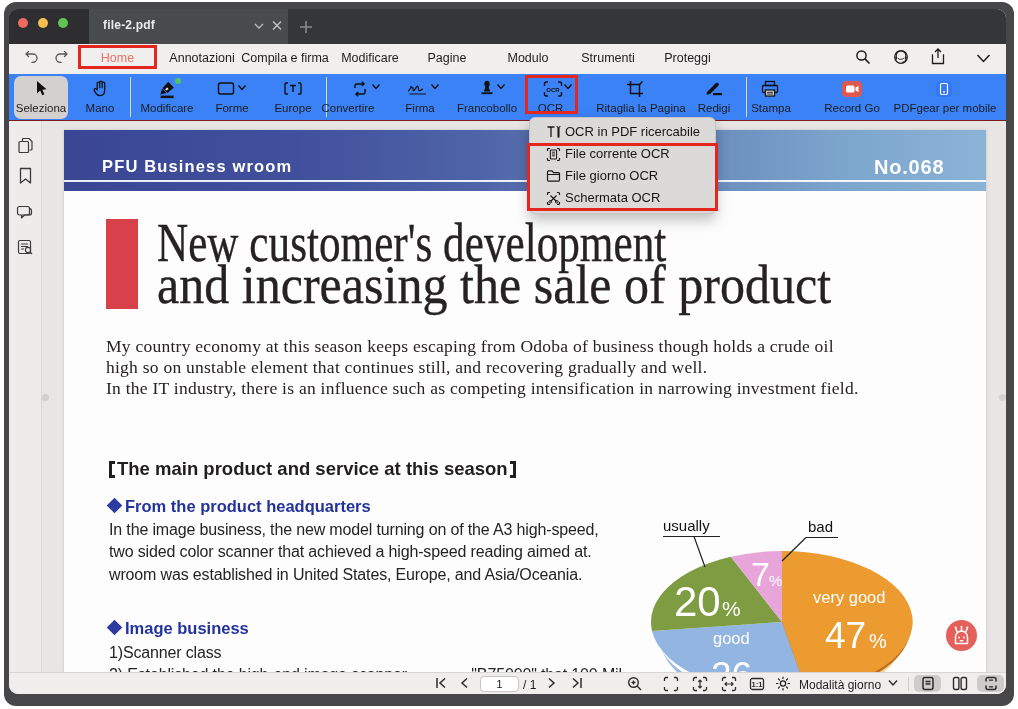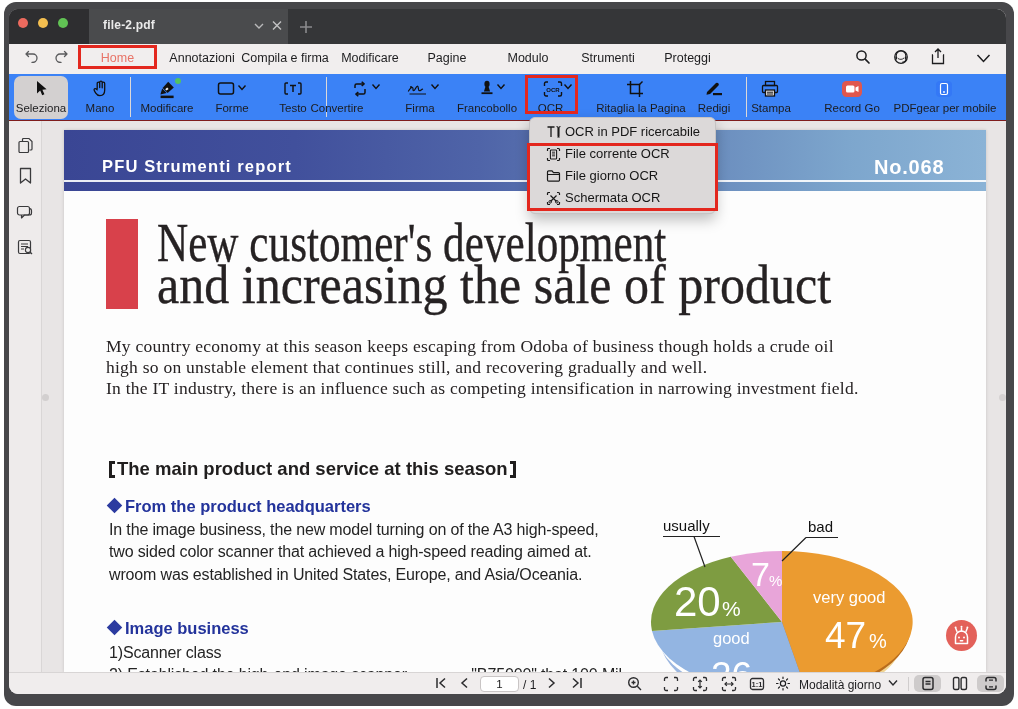--- a/index.html
+++ b/index.html
@@ -135,32 +135,32 @@
           <rect x="1.5" y="3" width="15" height="11" rx="2" stroke="#111" stroke-width="1.5" fill="none"></rect>
         </svg>
     <svg class="ticon" style="left:233px; top:10px;" width="10" height="8" viewBox="0 0 10 8">
           <path d="M1.5 1.5 L5 5.5 L8.5 1.5" stroke="#111" stroke-width="1.4" fill="none"></path>
         </svg>
     <div class="tlabel" style="left:223px;">Forme</div>
     <svg class="ticon" style="left:284px;" width="19" height="17" viewBox="0 0 19 17">
           <path d="M4.5 3 H2.5 a1 1 0 0 0 -1 1 V13 a1 1 0 0 0 1 1 H4.5 M14.5 3 H16.5 a1 1 0 0 1 1 1 V13 a1 1 0 0 1 -1 1 H14.5" stroke="#111" stroke-width="1.4" fill="none"></path>
           <path d="M6.5 5.5 H12.5 M9.5 5.5 V12" stroke="#111" stroke-width="1.5" fill="none"></path>
         </svg>
-    <div class="tlabel" style="left:284px;">Testo</div>
+    <div class="tlabel" style="left:284px;">Europe</div>
     <div class="tsep" style="left:316.5px;"></div>
     <svg class="ticon" style="left:351px;" width="19" height="18" viewBox="0 0 19 18">
           <path d="M4.5 8 V5.5 a1.6 1.6 0 0 1 1.6-1.6 H13" stroke="#111" stroke-width="1.5" fill="none"></path>
           <path d="M11.2 1.8 L13.6 3.9 L11.2 6" stroke="#111" stroke-width="1.5" fill="none" stroke-linejoin="round"></path>
           <path d="M14.5 9 V12.5 a1.6 1.6 0 0 1 -1.6 1.6 H6" stroke="#111" stroke-width="1.5" fill="none"></path>
           <path d="M7.8 12 L5.4 14.1 L7.8 16.2" stroke="#111" stroke-width="1.5" fill="none" stroke-linejoin="round"></path>
         </svg>
     <svg class="ticon" style="left:367px; top:9px;" width="10" height="8" viewBox="0 0 10 8">
           <path d="M1.5 1.5 L5 5.5 L8.5 1.5" stroke="#111" stroke-width="1.4" fill="none"></path>
         </svg>
-    <div class="tlabel" style="left:328px;">Convertire</div>
+    <div class="tlabel" style="left:339px;">Convertire</div>
     <svg class="ticon" style="left:409px;" width="22" height="17" viewBox="0 0 22 17">
           <path d="M1.5 11 c2-3 3-4 4-3.5 c1 .4 0 3 1 3.2 c1.4.3 2.5-4.5 4-4.5 c1.3 0 .3 4.5 2 4.5 c1.2 0 2-1.5 3-1.5" stroke="#111" stroke-width="1.3" fill="none" stroke-linecap="round"></path>
           <path d="M2.5 14 H19" stroke="#111" stroke-width="1.2"></path>
           <circle cx="4" cy="7" r="1" fill="#111"></circle>
         </svg>
     <svg class="ticon" style="left:426px; top:9px;" width="10" height="8" viewBox="0 0 10 8">
           <path d="M1.5 1.5 L5 5.5 L8.5 1.5" stroke="#111" stroke-width="1.4" fill="none"></path>
         </svg>
     <div class="tlabel" style="left:411px;">Firma</div>
     <svg class="ticon" style="left:478px;" width="18" height="17" viewBox="0 0 18 17">
@@ -229,21 +229,21 @@
             <rect x="1.5" y="1.5" width="12" height="13" rx="1.5" stroke="#3a3a3c" stroke-width="1.2" fill="none"></rect>
             <path d="M4 5 H11 M4 7.5 H11 M4 10 H7" stroke="#3a3a3c" stroke-width="1"></path>
             <circle cx="11" cy="11" r="2.6" stroke="#3a3a3c" stroke-width="1.1" fill="#eeebeb"></circle>
             <path d="M13 13 L15 15" stroke="#3a3a3c" stroke-width="1.2"></path>
           </svg>
     </div>
 
     <div class="page">
       <div class="band"></div>
       <div class="bandline"></div>
-      <div class="bandtxt" style="left:38px;">PFU Strumenti report</div>
+      <div class="bandtxt" style="left:38px;">PFU Business wroom</div>
       <div class="bandtxt" style="left:810px; font-size:20px; top:26px; letter-spacing:0.8px;">No.068</div>
       <div class="redbar"></div>
       <div class="h1a">New customer's development</div>
       <div class="h1b">and increasing the sale of product</div>
       <div class="bodytext">My country economy at this season keeps escaping from Odoba of business though holds a crude oil<br>high so on unstable element that continues still, and recovering gradually and well.<br>In the IT industry, there is an influence such as competing intensification in narrowing investment field.</div>
       <div class="sect"><span style="display:inline-block;width:6px;height:17px;border-left:3.5px solid #201e1e;border-top:3.5px solid #201e1e;border-bottom:3.5px solid #201e1e;margin-right:2px;vertical-align:-3px;"></span>The main product and service at this season<span style="display:inline-block;width:6px;height:17px;border-right:3.5px solid #201e1e;border-top:3.5px solid #201e1e;border-bottom:3.5px solid #201e1e;margin-left:2px;vertical-align:-3px;"></span></div>
       <div class="bluehead" style="left:45px; top:367px;"><span class="diamond"></span>From the product headquarters</div>
       <div class="sanspara" style="top:389px;">In the image business, the new model turning on of the A3 high-speed,<br>two sided color scanner that achieved a high-speed reading aimed at.<br>wroom was established in United States, Europe, and Asia/Oceania.</div>
       <div class="bluehead" style="left:45px; top:489px;"><span class="diamond"></span>Image business</div>
       <div class="sanspara" style="top:512px;">1)Scanner class</div>

